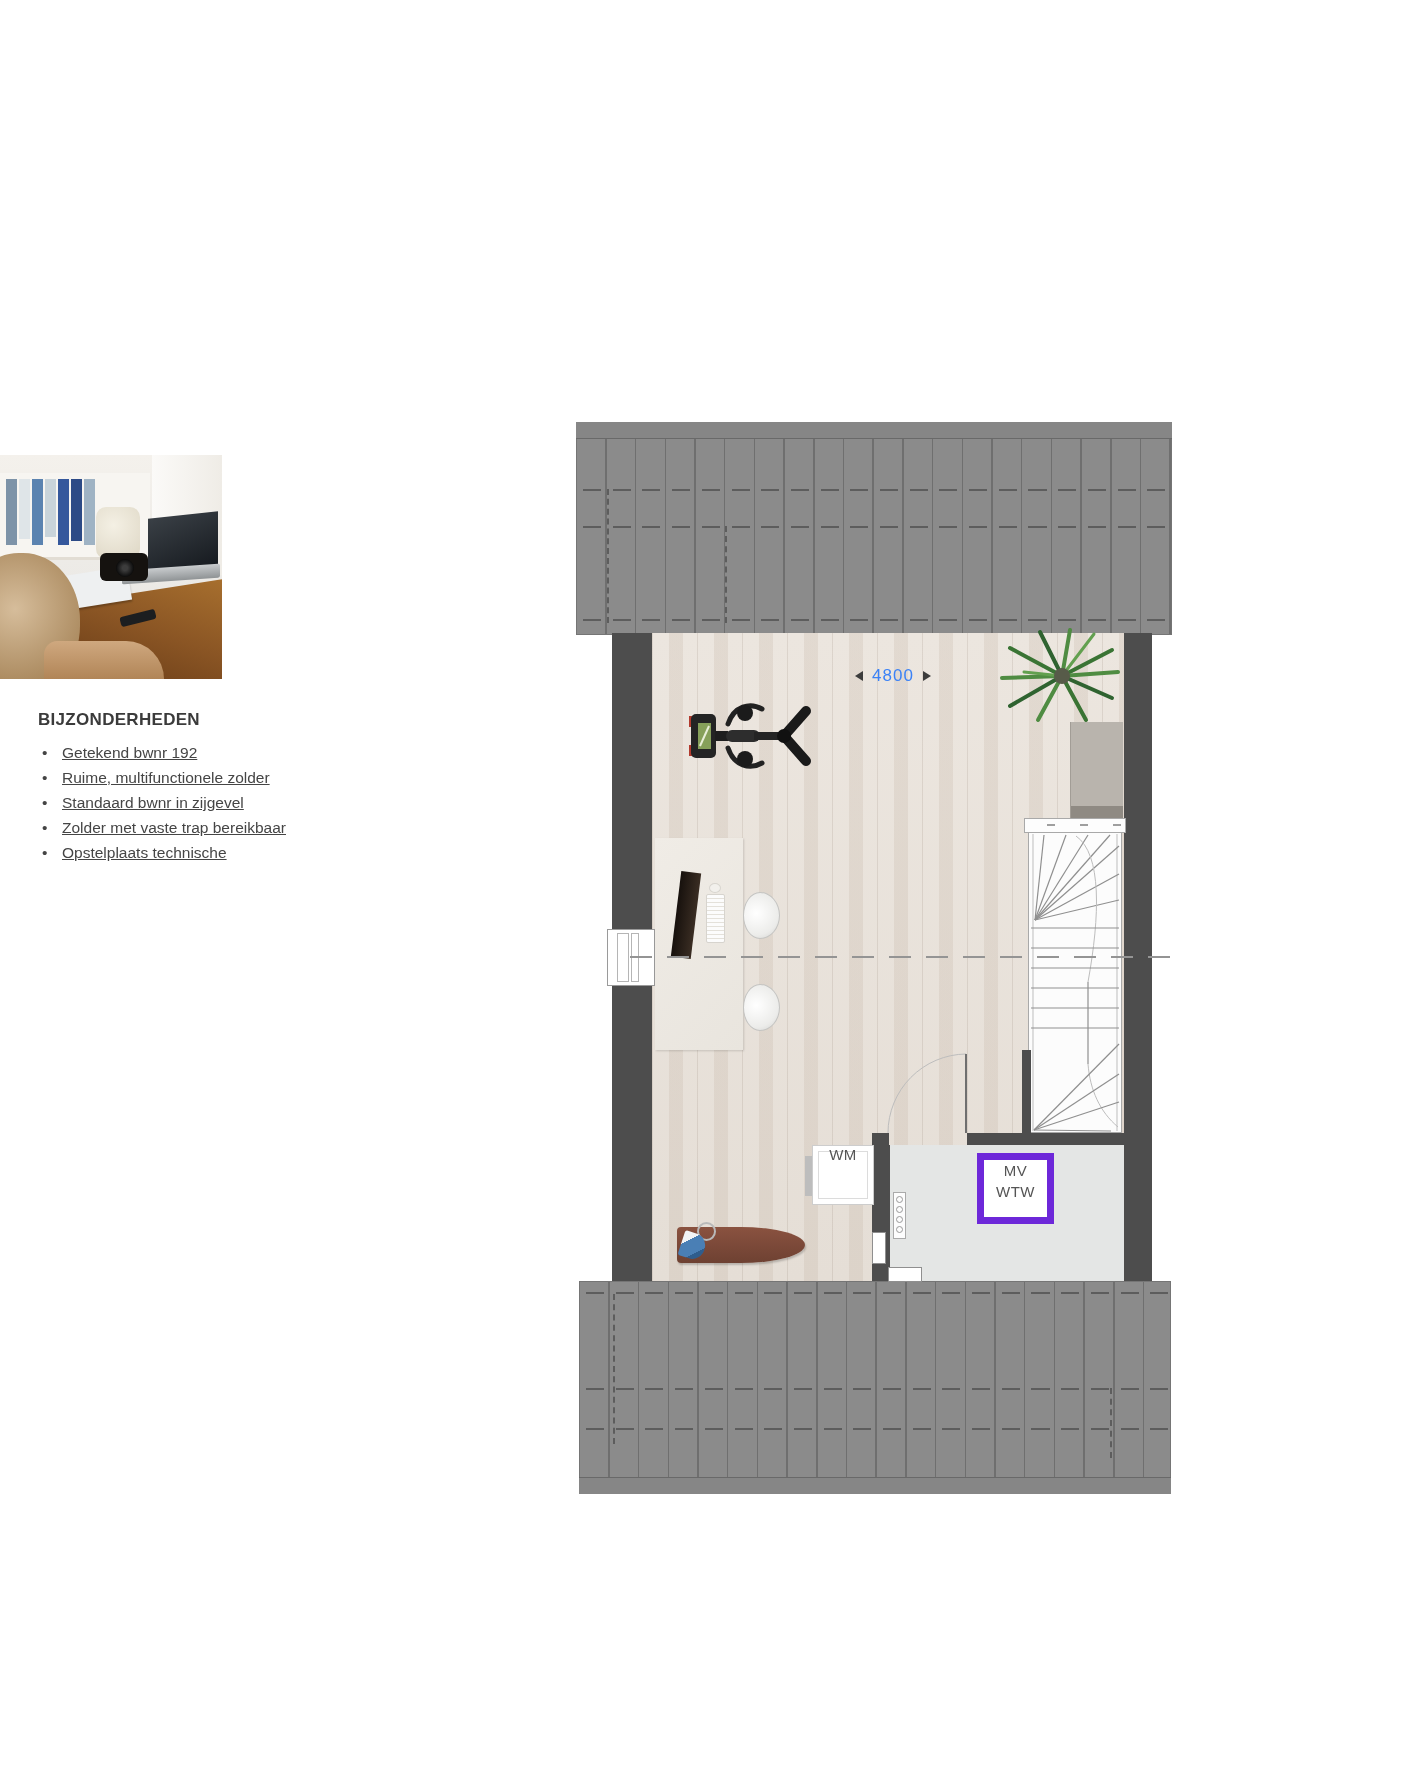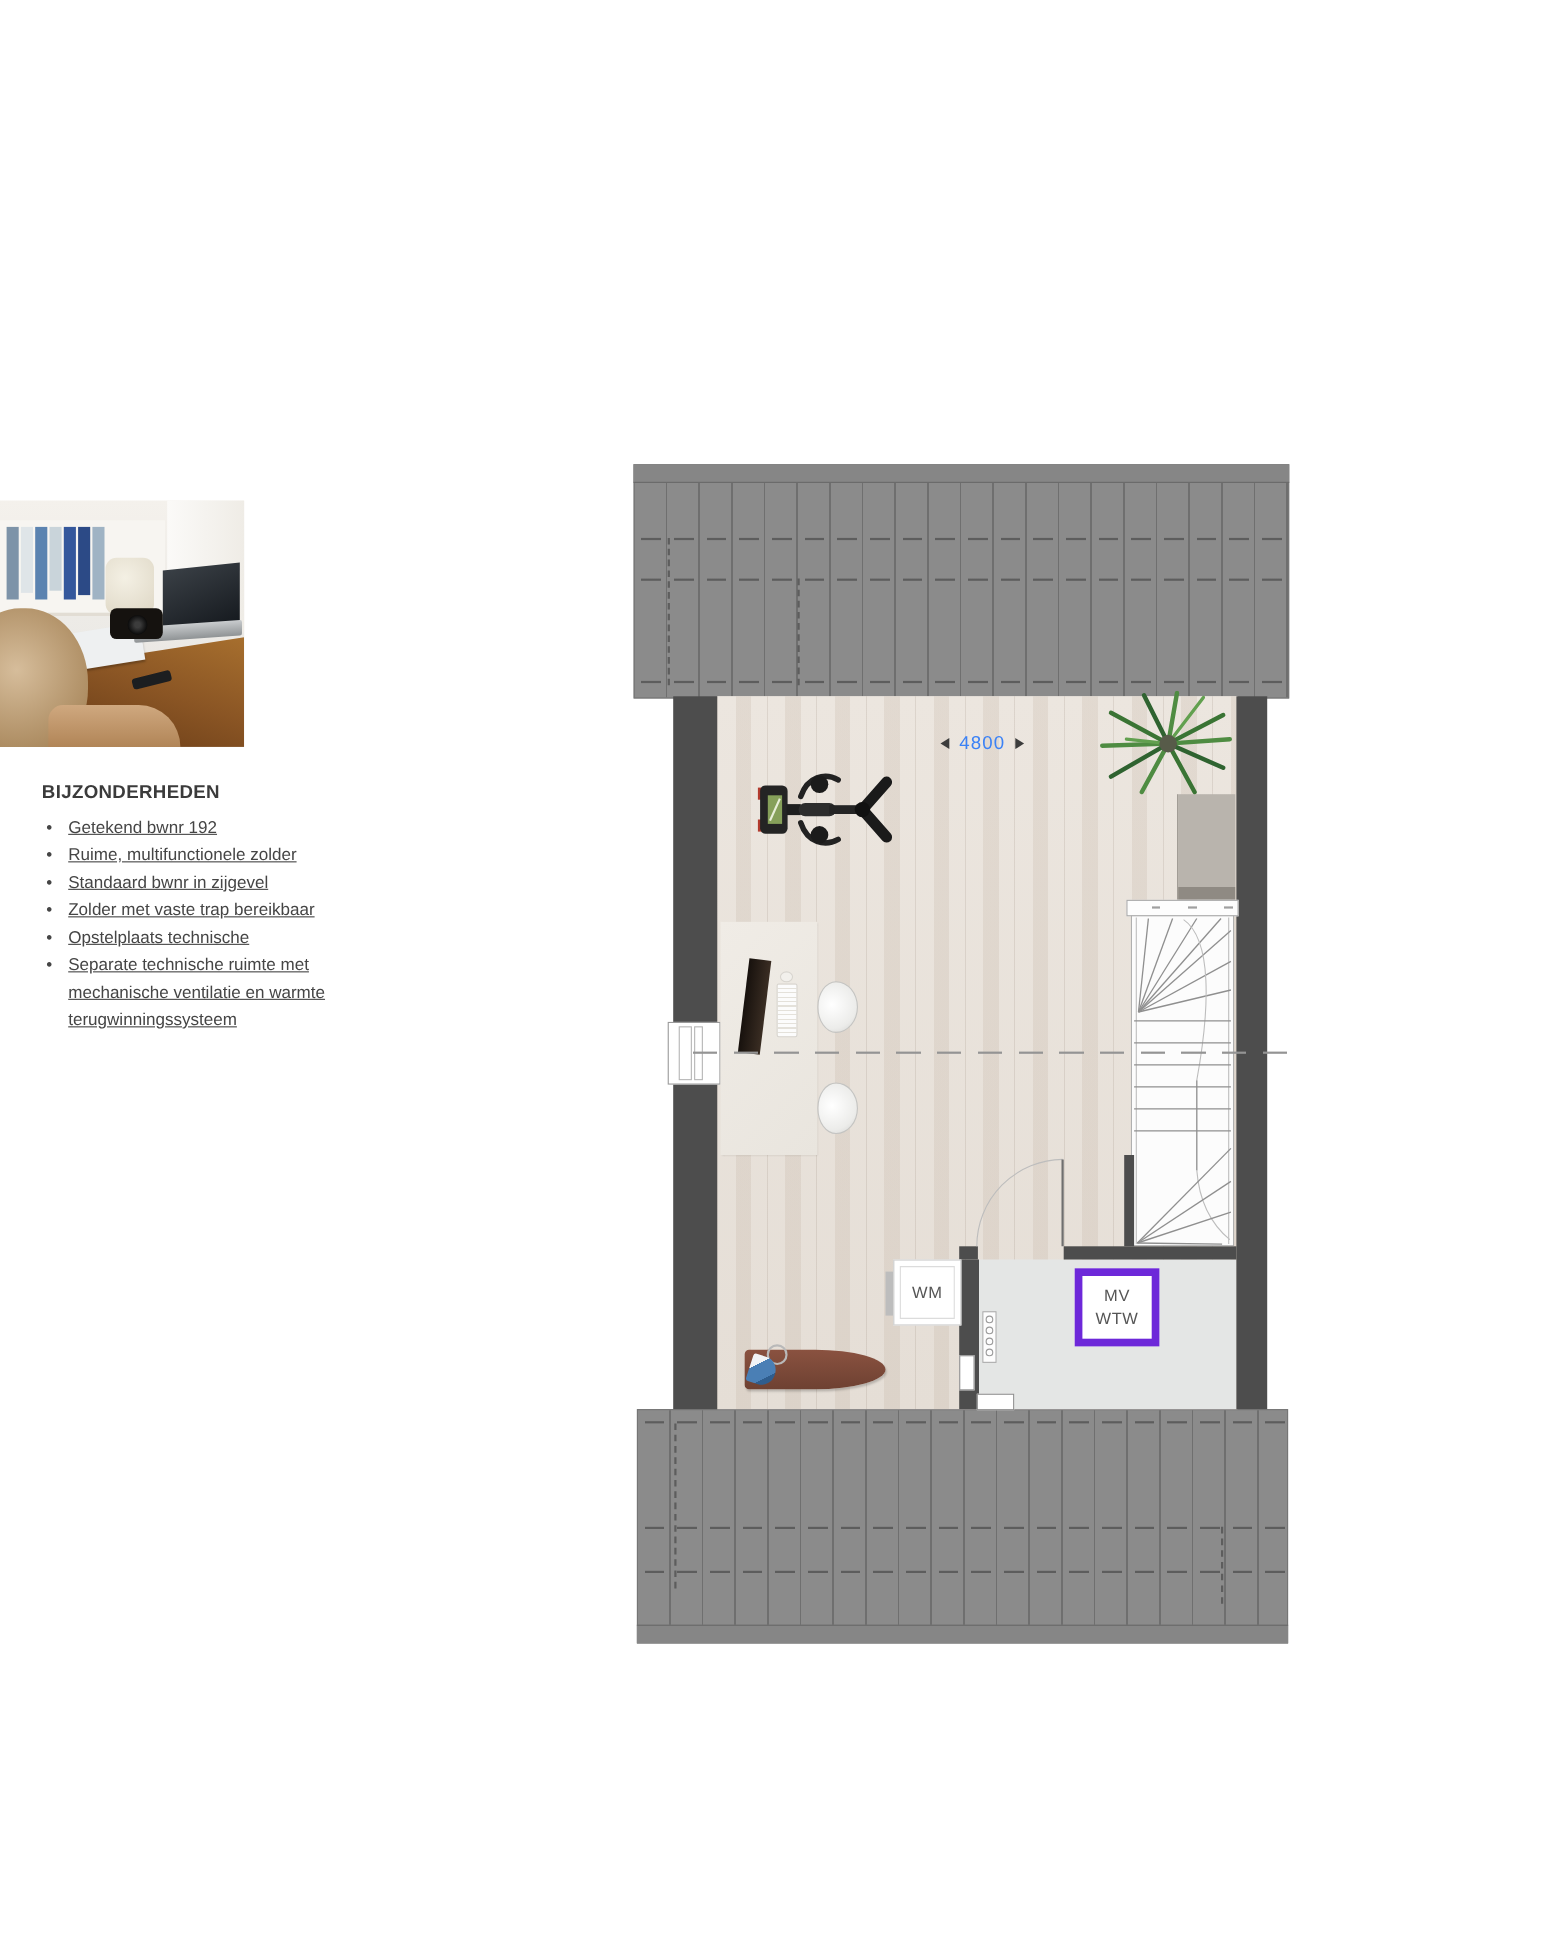--- a/index.html
+++ b/index.html
@@ -59,21 +59,21 @@
            background:linear-gradient(180deg,#b9b4ad 0 88%,#8f8a83 88% 100%);border-left:1px solid #a29d96;}
 
   .landing{position:absolute;left:1024px;top:818px;width:100px;height:13px;background:#fdfdfd;border:1px solid #a9a9a9;z-index:5;
            background-image:repeating-linear-gradient(90deg,transparent 0 22px,#9f9f9f 22px 30px,transparent 30px 33px);background-size:100% 2px;background-position:0 5px;background-repeat:no-repeat;}
   .stairs{position:absolute;left:1028px;top:832px;width:94px;height:301px;z-index:5;}
 
   .stub-wall{position:absolute;left:1022px;top:1050px;width:9px;height:83px;background:#4d4d4d;z-index:6;}
 
   .door-svg{position:absolute;left:880px;top:1045px;width:100px;height:100px;z-index:7;}
 
-  .label-box{position:absolute;background:#fff;display:flex;align-items:center;justify-content:center;
+  .label-box{position:absolute;background:#fff;display:flex;align-items:flex-start;justify-content:center;
              color:#555;font-size:15px;letter-spacing:.5px;z-index:20;text-align:center;}
   .wm-box{left:812px;top:1145px;width:60px;height:58px;border:1px solid #cdcdcd;box-shadow:inset 0 0 0 5px #fff,inset 0 0 0 6px #dcdcdc;}
   .mv-box{left:977px;top:1153px;width:63px;height:57px;border:7px solid #6d28d9;line-height:21px;}
   .wm-tab{position:absolute;left:805px;top:1156px;width:7px;height:40px;background:#bdbdbd;z-index:19;}
 
   .duct1{position:absolute;left:872px;top:1232px;width:12px;height:30px;background:#fff;border:1px solid #8f8f8f;z-index:8;}
   .duct2{position:absolute;left:888px;top:1267px;width:32px;height:13px;background:#fff;border:1px solid #8f8f8f;z-index:8;}
   .meter{position:absolute;left:893px;top:1192px;width:11px;height:45px;background:#fdfdfd;border:1px solid #aaa;z-index:8;}
   .meter i{display:block;width:5px;height:5px;border:1px solid #999;border-radius:50%;margin:3px auto 0;}
 
@@ -135,21 +135,20 @@
   </div>
 
   <div class="details">
     <h3>BIJZONDERHEDEN</h3>
     <ul>
       <li><span>Getekend bwnr 192</span></li>
       <li><span>Ruime, multifunctionele zolder</span></li>
       <li><span>Standaard bwnr in zijgevel</span></li>
       <li><span>Zolder met vaste trap bereikbaar</span></li>
       <li><span>Opstelplaats technische</span></li>
-      <li><span>Separate technische ruimte met mechanische ventilatie en warmte terugwinningssysteem</span></li>
     </ul>
   </div>
 
   <div>
 
     <div class="roof" style="left:576px;top:422px;width:594px;height:211px;">
       <div class="ridge top"></div>
       <div class="hatch" style="top:66px;"></div>
       <div class="hatch" style="top:103px;"></div>
       <div class="hatch" style="top:196px;"></div>

